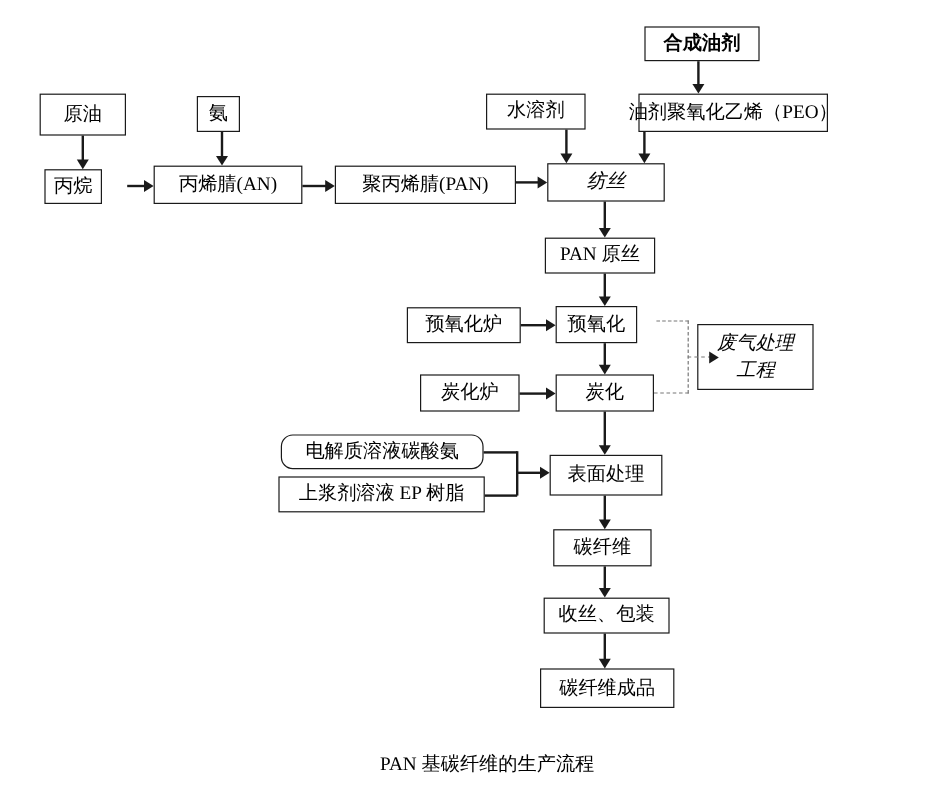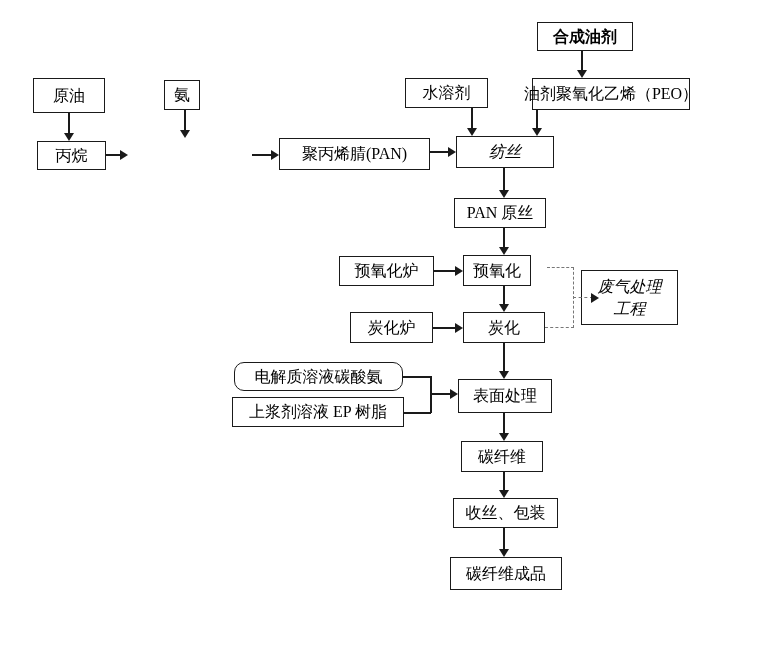--- a/index.html
+++ b/index.html
@@ -59,22 +59,25 @@
 <body>
 
 <div id="canvas">
 
   <div class="box" style="left:33px;  top:78px;  width:72px;  height:35px;">
       <span>原油</span>
     </div>
   <div class="box" style="left:164px; top:80px;  width:36px;  height:30px;">
       <span>氨</span>
     </div>
-  <div class="box" style="left:37px;  top:141px; width:69px;  height:29px;">
+  <div class="box" style="left:37px;  top:141px; width:48px;  height:29px;">
       <span>丙烷</span>
+    </div>
+  <div class="box" style="left:128px; top:138px; width:124px; height:32px;">
+      <span>丙烯腈(AN)</span>
     </div>
   <div class="box" style="left:279px; top:138px; width:151px; height:32px;">
       <span>聚丙烯腈(PAN)</span>
     </div>
   <div class="box" style="left:405px; top:78px;  width:83px;  height:30px;">
       <span>水溶剂</span>
     </div>
   <div class="box" style="left:537px; top:22px;  width:96px;  height:29px;font-weight:bold;">
       <span>合成油剂</span>
     </div>
@@ -201,14 +204,15 @@
   </div>
 
   <div>
     <div class="dhl" style="left:547px; top:267px; width:27px;"></div>
     <div class="dhl" style="left:545px; top:327px; width:29px;"></div>
     <div class="dvl" style="left:573px; top:267px; height:61px;"></div>
     <div class="dhl" style="left:573px; top:297px; width:20px;"></div>
     <div class="arr-r" style="left:591px; top:293px;"></div>
   </div>
 
+  <div class="caption">PAN 基碳纤维的生产流程</div>
 
 </div>
 
 </body></html>

